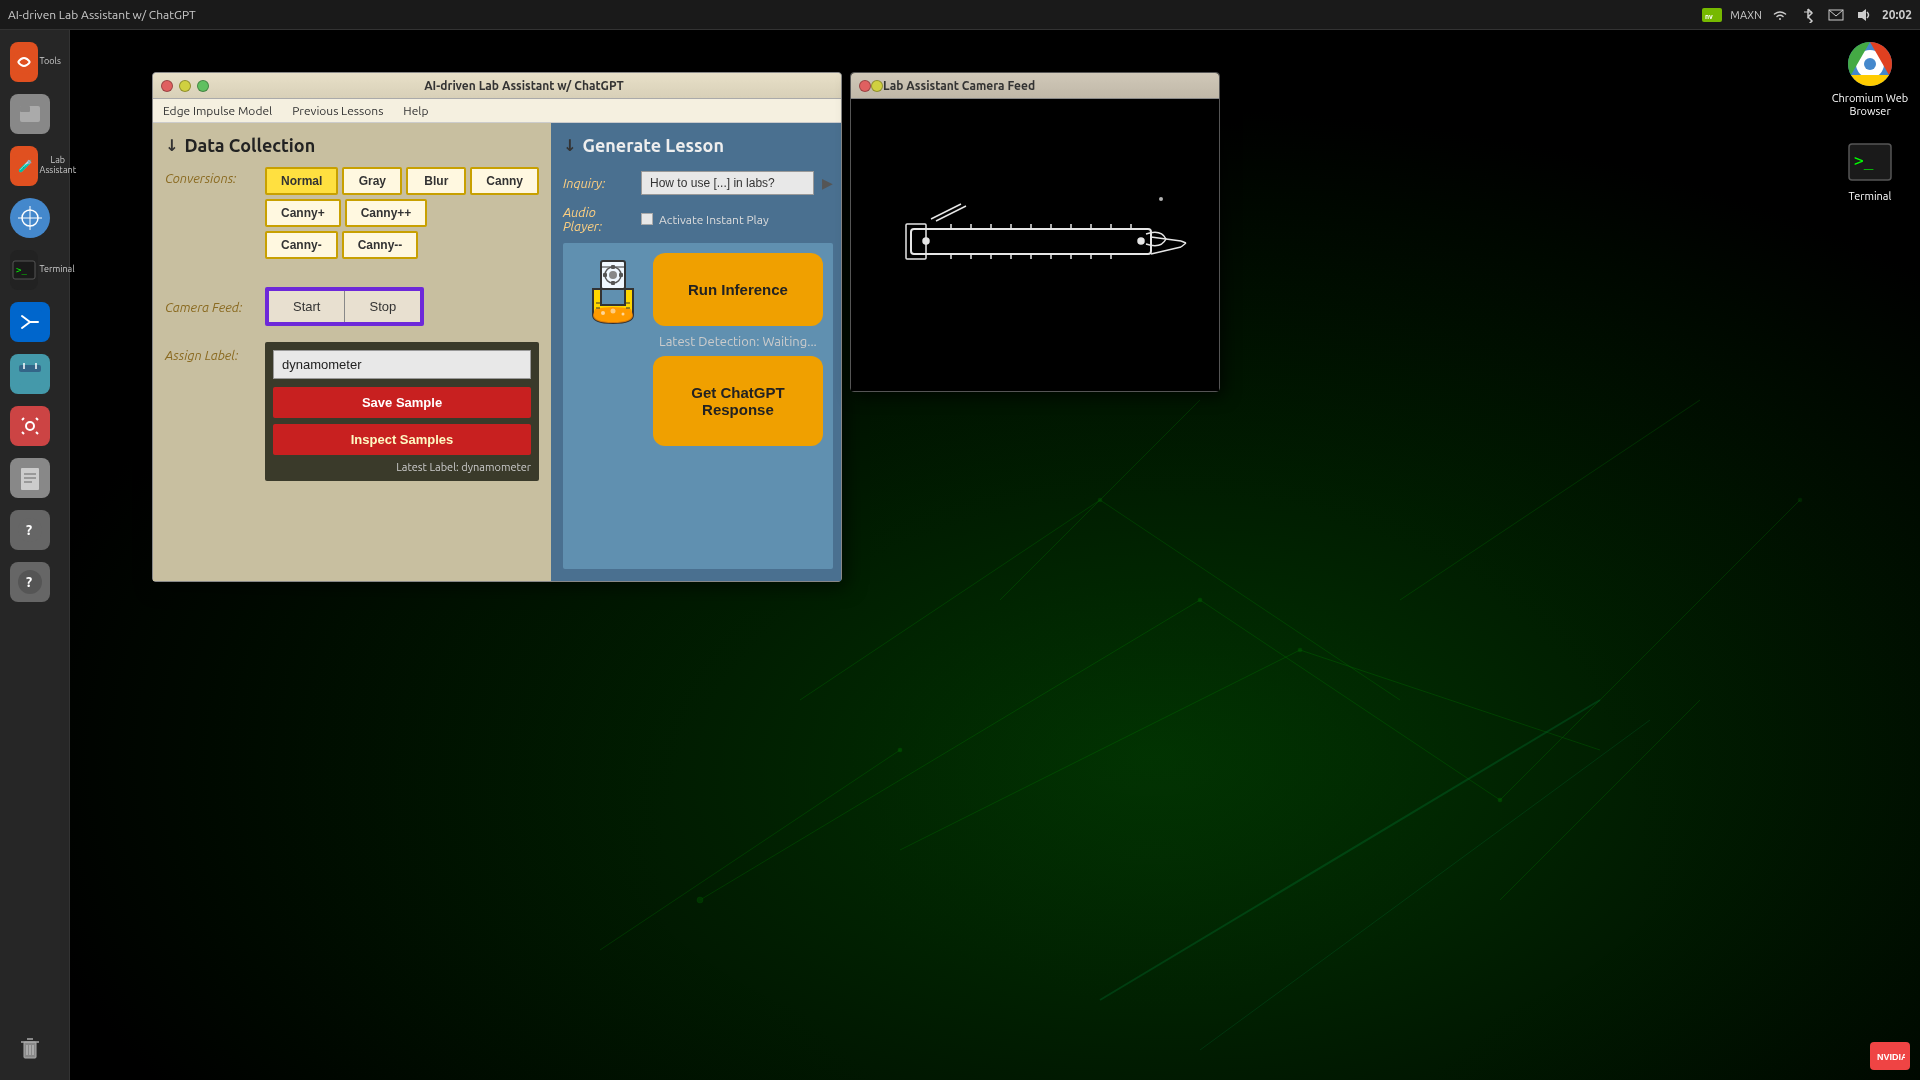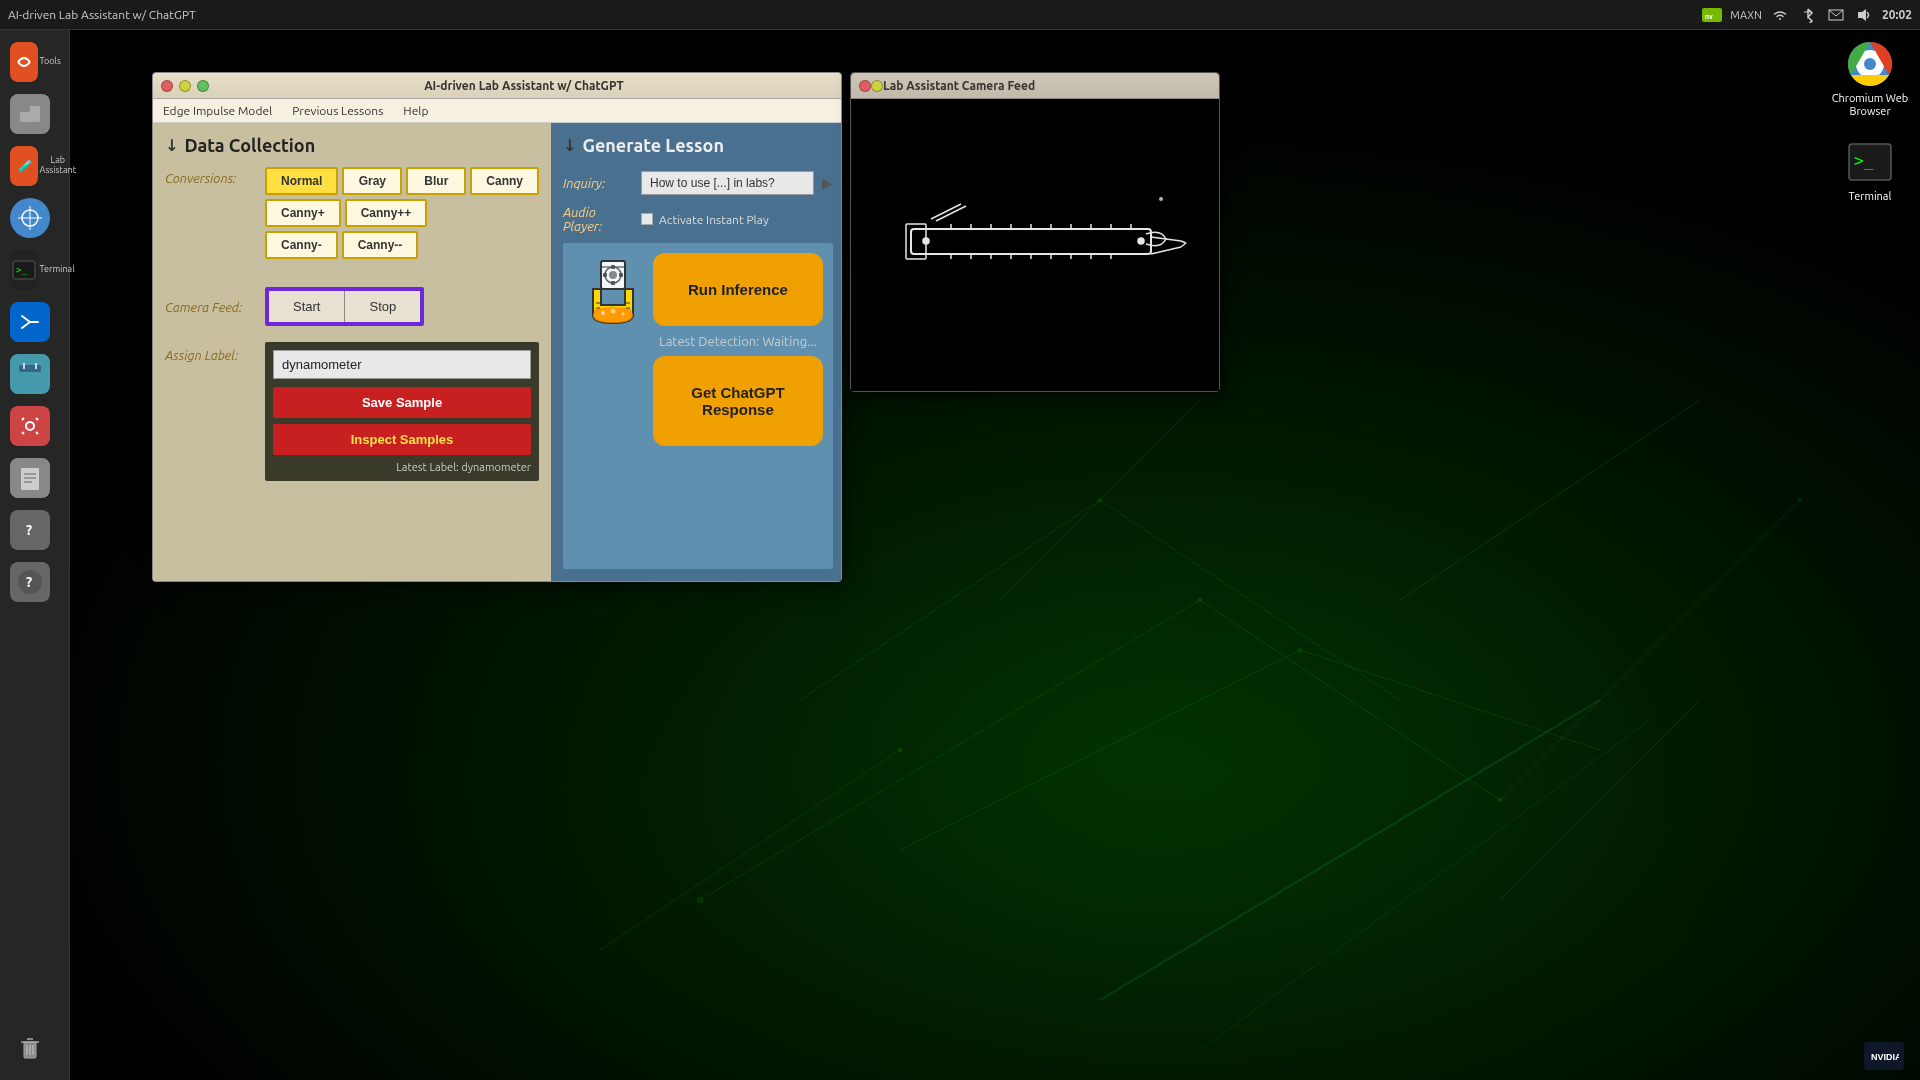--- a/index.html
+++ b/index.html
@@ -340,21 +340,21 @@
       border: none;
       border-radius: 2px;
       text-align: center;
     }
     #save-sample-btn {
       background: #c82020;
       color: #fff;
     }
     #inspect-samples-btn {
       background: #c82020;
-      color: #fde047;
+      color: #fef9c3;
     }
     #latest-label-text {
       color: #ccc;
       font-size: 11px;
       text-align: right;
     }
 
     
     #right-panel {
       flex: 1;
@@ -516,24 +516,24 @@
       position: absolute;
       inset: 0;
       width: 100%;
       height: 100%;
     }
 
     
     #nvidia-bottom {
       position: absolute;
       bottom: 10px;
-      right: 16px;
+      right: 10px;
       width: 40px;
       height: 28px;
-      background: #0f172a;
+      background: #ef4444;
       border-radius: 4px;
       display: flex;
       align-items: center;
       justify-content: center;
       color: white;
       font-size: 10px;
       font-weight: bold;
       z-index: 5;
     }
 

